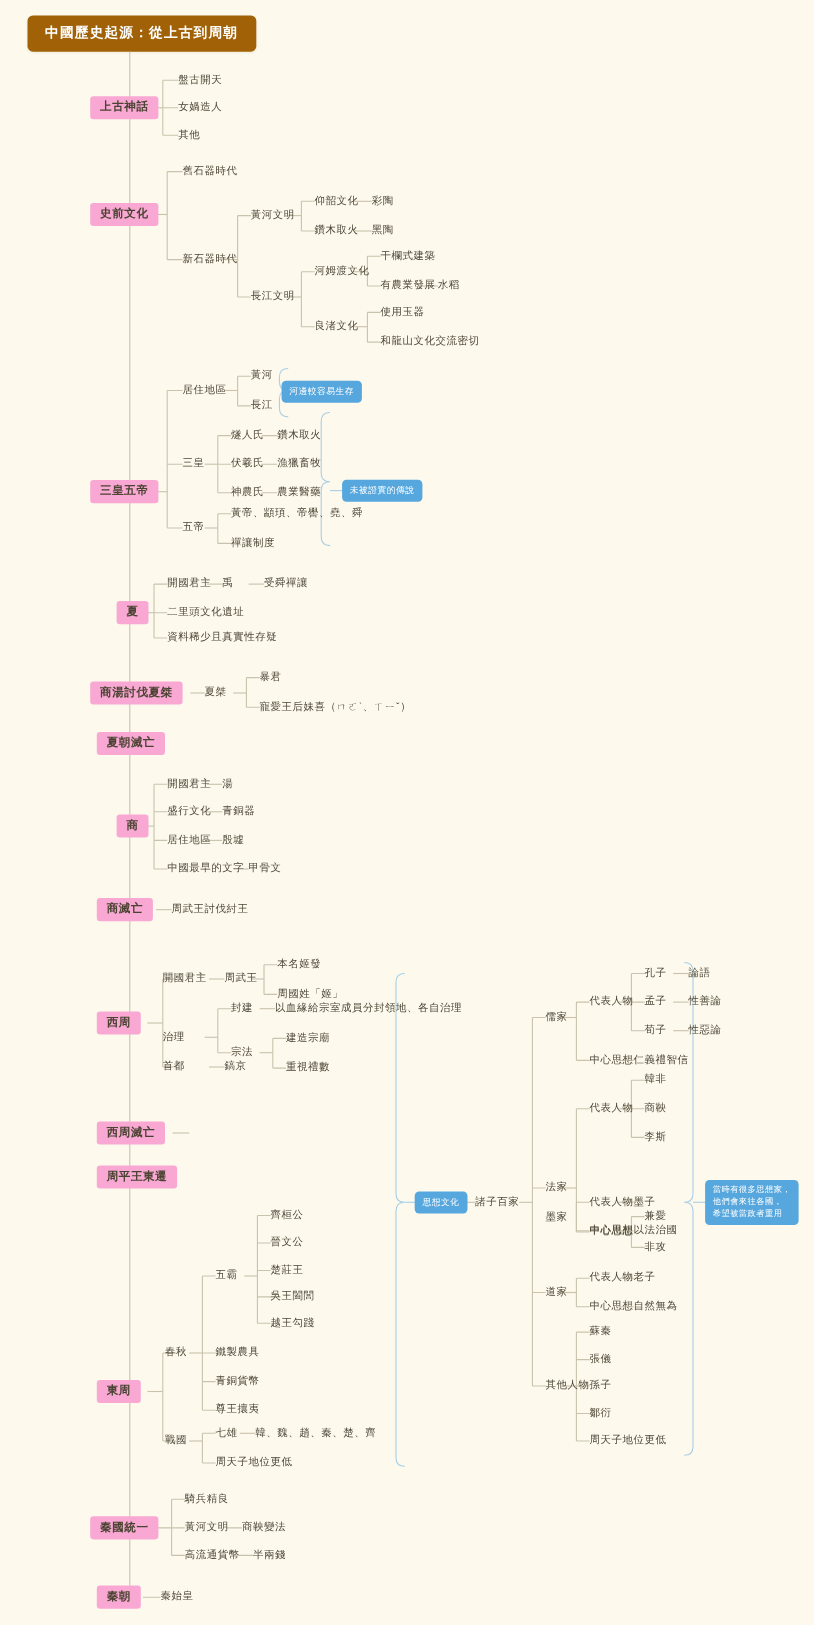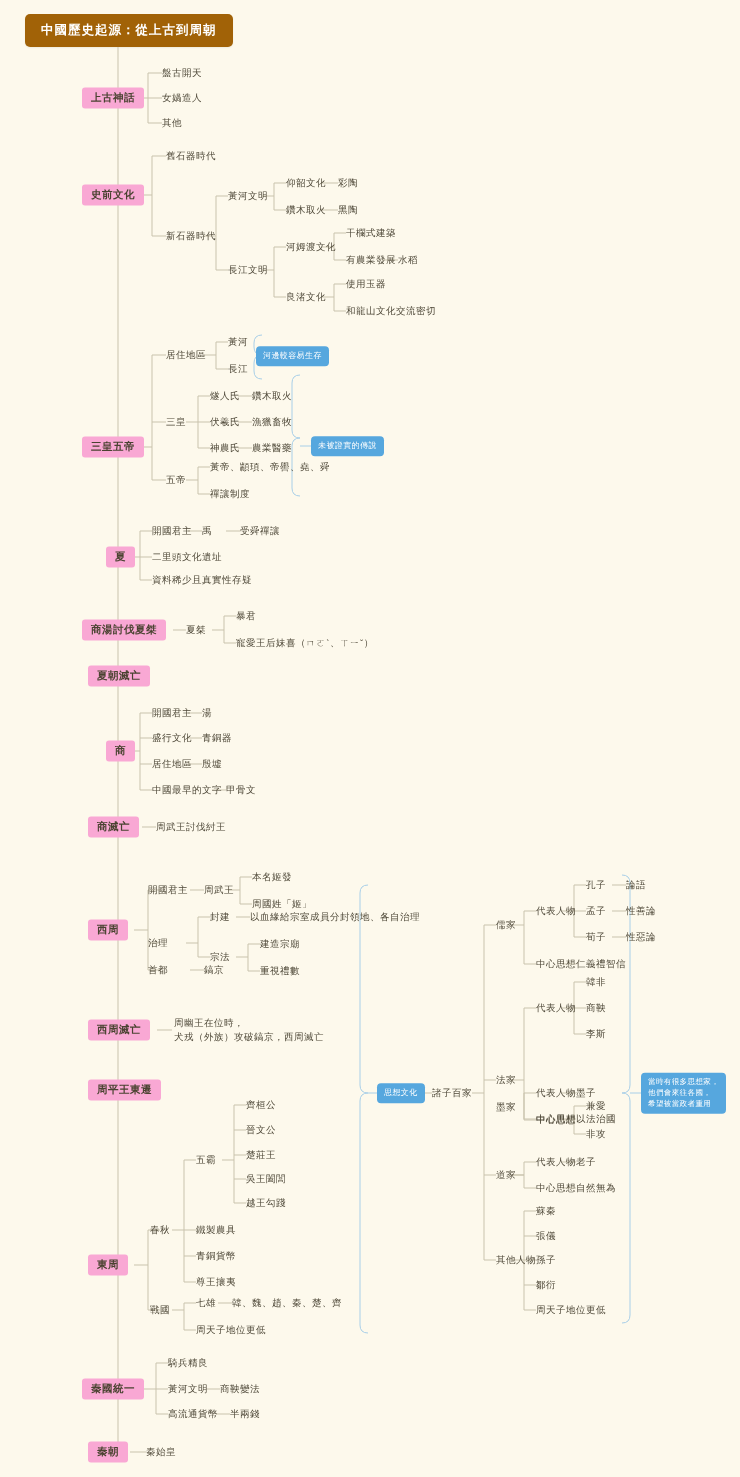--- a/index.html
+++ b/index.html
@@ -276,24 +276,22 @@
   <div class="node plain" style="left:148px;top:943px;">治理</div>
   <div class="node plain" style="left:210px;top:917px;">封建</div>
   <div class="node plain" style="left:250px;top:917px;">以血緣給宗室成員分封領地、各自治理</div>
   <div class="node plain" style="left:210px;top:957px;">宗法</div>
   <div class="node plain" style="left:260px;top:944px;">建造宗廟</div>
   <div class="node plain" style="left:260px;top:971px;">重視禮數</div>
   <div class="node plain" style="left:148px;top:970px;">首都</div>
   <div class="node plain" style="left:204px;top:970px;text-align:center;">鎬京</div>
 
   <div class="node chip" style="left:88px;top:1030px;">西周滅亡</div>
-  <div class="node plain multiline" style="left:174px;top:1030px;">周幽王在位時，
-犬戎（外族）攻破鎬京，西周滅亡</div>
-
-  <div class="node chip" style="left:88px;top:1070px;margin-top:20px;">周平王東遷</div>
+
+  <div class="node chip" style="left:88px;top:1070px;">周平王東遷</div>
 
   <div class="node chip" style="left:88px;top:1265px;">東周</div>
   <div class="node plain" style="left:150px;top:1230px;">春秋</div>
   <div class="node plain" style="left:196px;top:1160px;">五霸</div>
   <div class="node plain" style="left:246px;top:1105px;">齊桓公</div>
   <div class="node plain" style="left:246px;top:1130px;">晉文公</div>
   <div class="node plain" style="left:246px;top:1155px;">楚莊王</div>
   <div class="node plain" style="left:246px;top:1179px;">吳王闔閭</div>
   <div class="node plain" style="left:246px;top:1203px;">越王勾踐</div>
   <div class="node plain" style="left:196px;top:1230px;">鐵製農具</div>

